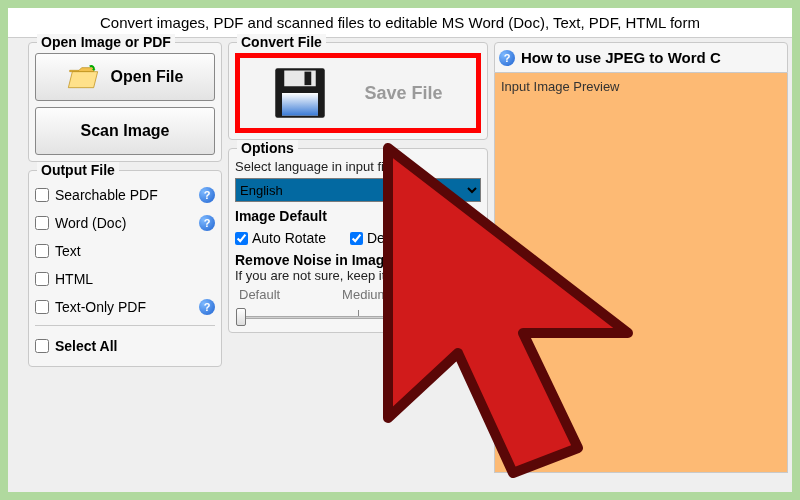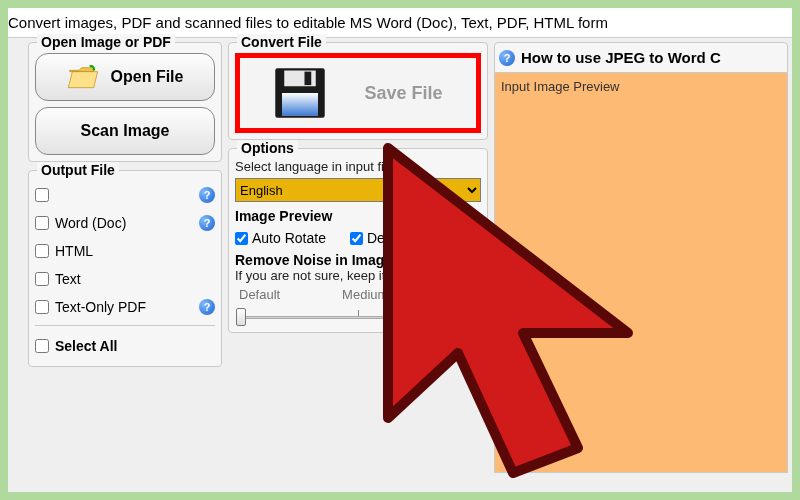--- a/index.html
+++ b/index.html
@@ -1,48 +1,48 @@
 <!DOCTYPE html>
 <html><head>
 <meta charset="utf-8">
 <style>
 * { box-sizing: border-box; margin: 0; padding: 0; font-family: Tahoma, Arial, sans-serif; }
 body { background: #fff; }
 .outer { width: 800px; height: 500px; position: relative; overflow: hidden; border: 8px solid #b0d99e; border-left-width: 8px; border-right-width: 8px; }
 .inner { width: 100%; height: 100%; background: #efefef; position: relative; }
 
-.header-banner { background: #fff; padding: 6px 0; font-size: 15px; font-weight: 400; color: #000; border-bottom: 1px solid #ccc; }
+.header-banner { background: #fff; padding: 6px 0; text-align: center; font-size: 15px; font-weight: 400; color: #000; border-bottom: 1px solid #ccc; }
 
 .body-row { display: flex; align-items: flex-start; padding: 4px 4px 0 4px; }
 
 
 .col-left { width: 210px; padding-left: 16px; }
 .fieldset { border: 1px solid #c9c9c9; border-radius: 4px; margin-bottom: 8px; background: #f6f6f6; position: relative; padding: 10px 6px 6px 6px; }
 .fieldset-legend { position: absolute; top: -9px; left: 8px; background: #f6f6f6; padding: 0 4px; font-size: 14px; font-weight: 700; color: #000; }
 
-.btn-big { display: flex; align-items: center; justify-content: center; width: 100%; height: 48px; background: linear-gradient(#fdfdfd,#e3e3e3); border: 1px solid #888; border-radius: 13px; font-size: 16px; font-weight: 700; color: #000; cursor: pointer; }
+.btn-big { display: flex; align-items: center; justify-content: center; width: 100%; height: 48px; background: linear-gradient(#fdfdfd,#e3e3e3); border: 1px solid #888; border-radius: 3px; font-size: 16px; font-weight: 700; color: #000; cursor: pointer; }
 .btn-big + .btn-big { margin-top: 6px; }
 .folder-icon { width: 32px; height: 28px; margin-right: 12px; }
 
 .chk-row { display: flex; align-items: center; height: 28px; font-size: 14px; color: #000; }
 .chk-row input { margin-right: 6px; width: 14px; height: 14px; }
 .chk-row .help-icon { margin-left: auto; }
 .help-icon { width: 16px; height: 16px; border-radius: 50%; background: radial-gradient(circle at 30% 30%, #7db9ff, #1e62d0); color: #fff; font-size: 11px; font-weight: 700; display: inline-flex; align-items: center; justify-content: center; }
 .divider { height: 1px; background: #c9c9c9; margin: 4px 0 6px 0; }
 .select-all { font-weight: 700; }
 
 
 .col-mid { width: 260px; margin-left: 6px; }
 .save-highlight { border: 5px solid #ff0000; display: flex; align-items: center; justify-content: center; padding: 8px 6px; background: #f4f4f4; gap: 23px; }
 .save-highlight .floppy-icon { width: 54px; height: 54px; margin-right: 14px; }
 .save-highlight .save-label { font-size: 18px; font-weight: 700; color: #9a9a9a; }
 
 .opt-sub { font-weight: 700; font-size: 14px; margin-top: 4px; }
 .opt-note { font-size: 13px; color: #222; margin-bottom: 4px; }
-select.lang { width: 100%; height: 24px; border: 1px solid #7b7b7b; background: #eab308; font-size: 13px; }
+select.lang { width: 100%; height: 24px; border: 1px solid #7b7b7b; background: #0369a1; font-size: 13px; }
 .img-settings-row { display: flex; align-items: center; margin-top: 6px; font-size: 14px; gap: 24px; }
 .img-settings-row label { display: flex; align-items: center; gap: 4px; }
 .mt6 { margin-top: 6px; }
 .noise-labels { display: flex; justify-content: space-between; font-size: 13px; color: #737373; margin-top: 4px; padding: 0 4px; }
 .noise-slider { height: 22px; position: relative; margin: 2px 4px 0 4px; }
 .noise-track { position: absolute; top: 12px; left: 0; right: 0; height: 3px; background: #d0d0d0; border: 1px solid #aaa; border-radius: 2px; }
 .noise-tick { position: absolute; top: 6px; width: 1px; height: 6px; background: #888; }
 .noise-thumb { position: absolute; top: 4px; width: 10px; height: 18px; background: linear-gradient(#fff,#ddd); border: 1px solid #777; border-radius: 2px; }
 
 
@@ -80,34 +80,35 @@
         <button class="btn-big">
           <span>Scan Image</span>
         </button>
       </div>
 
       <div class="fieldset">
         <div class="fieldset-legend">Output File</div>
 
         <div class="chk-row">
           <input type="checkbox" style="">
+          <span>Searchable PDF</span>
           <span class="help-icon">?</span>
         </div>
         <div class="chk-row">
           <input type="checkbox" style="">
           <span>Word (Doc)</span>
           <span class="help-icon">?</span>
         </div>
         <div class="chk-row">
           <input type="checkbox" style="">
+          <span>Text</span>
+        </div>
+        <div class="chk-row">
+          <input type="checkbox" style="">
           <span>HTML</span>
-        </div>
-        <div class="chk-row">
-          <input type="checkbox" style="">
-          <span>Text</span>
         </div>
         <div class="chk-row">
           <input type="checkbox" style="">
           <span>Text-Only PDF</span>
           <span class="help-icon">?</span>
         </div>
 
         <div class="divider"></div>
 
         <div class="chk-row select-all">
@@ -142,21 +143,21 @@
       </div>
 
       <div class="fieldset">
         <div class="fieldset-legend">Options</div>
 
         <div class="opt-note">Select language in input file</div>
         <select class="lang">
           <option>English</option>
         </select>
 
-        <div class="opt-sub mt6">Image Preview</div>
+        <div class="opt-sub mt6">Image Default</div>
         <div class="img-settings-row">
           <label>
             <input type="checkbox" checked="" style="">
             <span>Auto Rotate</span>
           </label>
           <label>
             <input type="checkbox" checked="" style="">
             <span>Desk</span>
           </label>
         </div>

